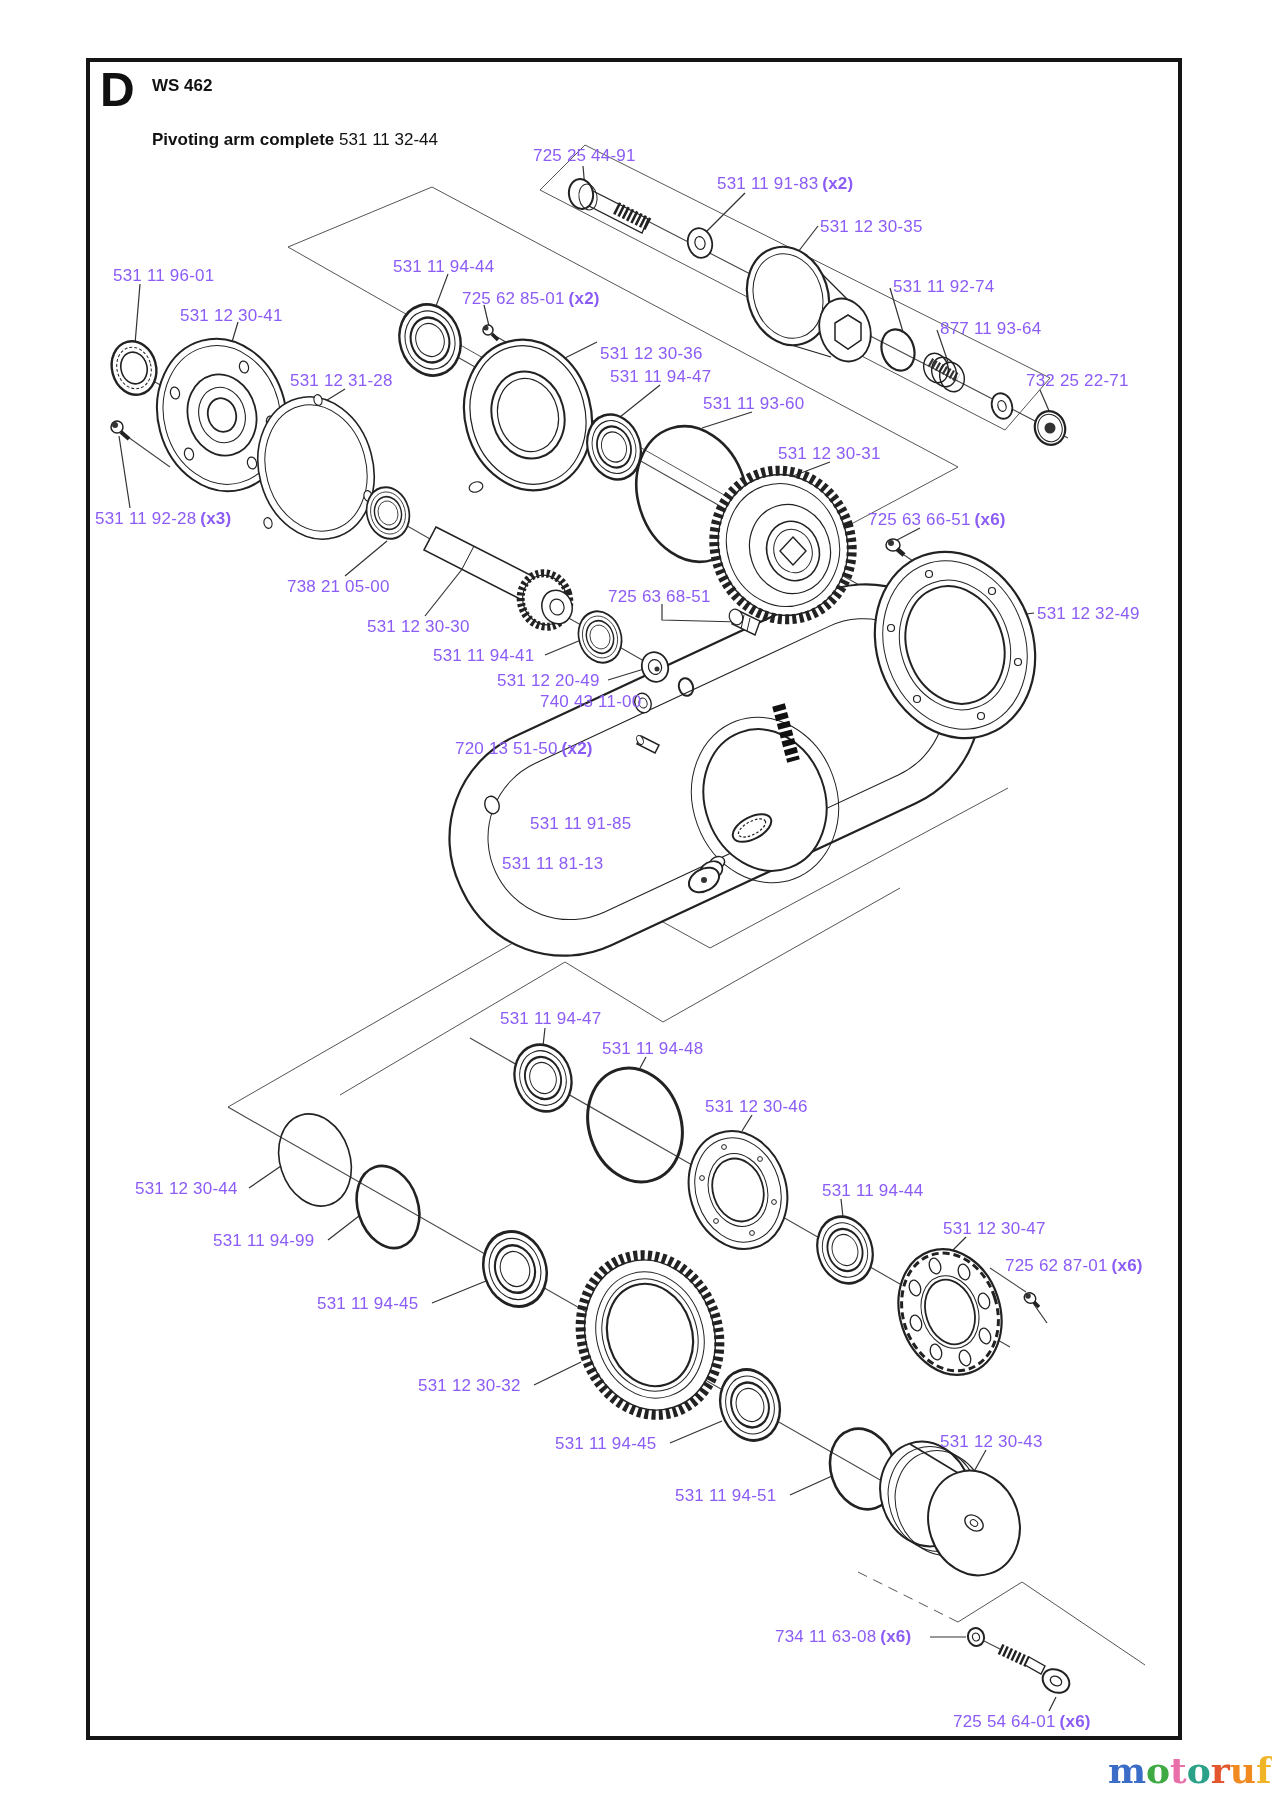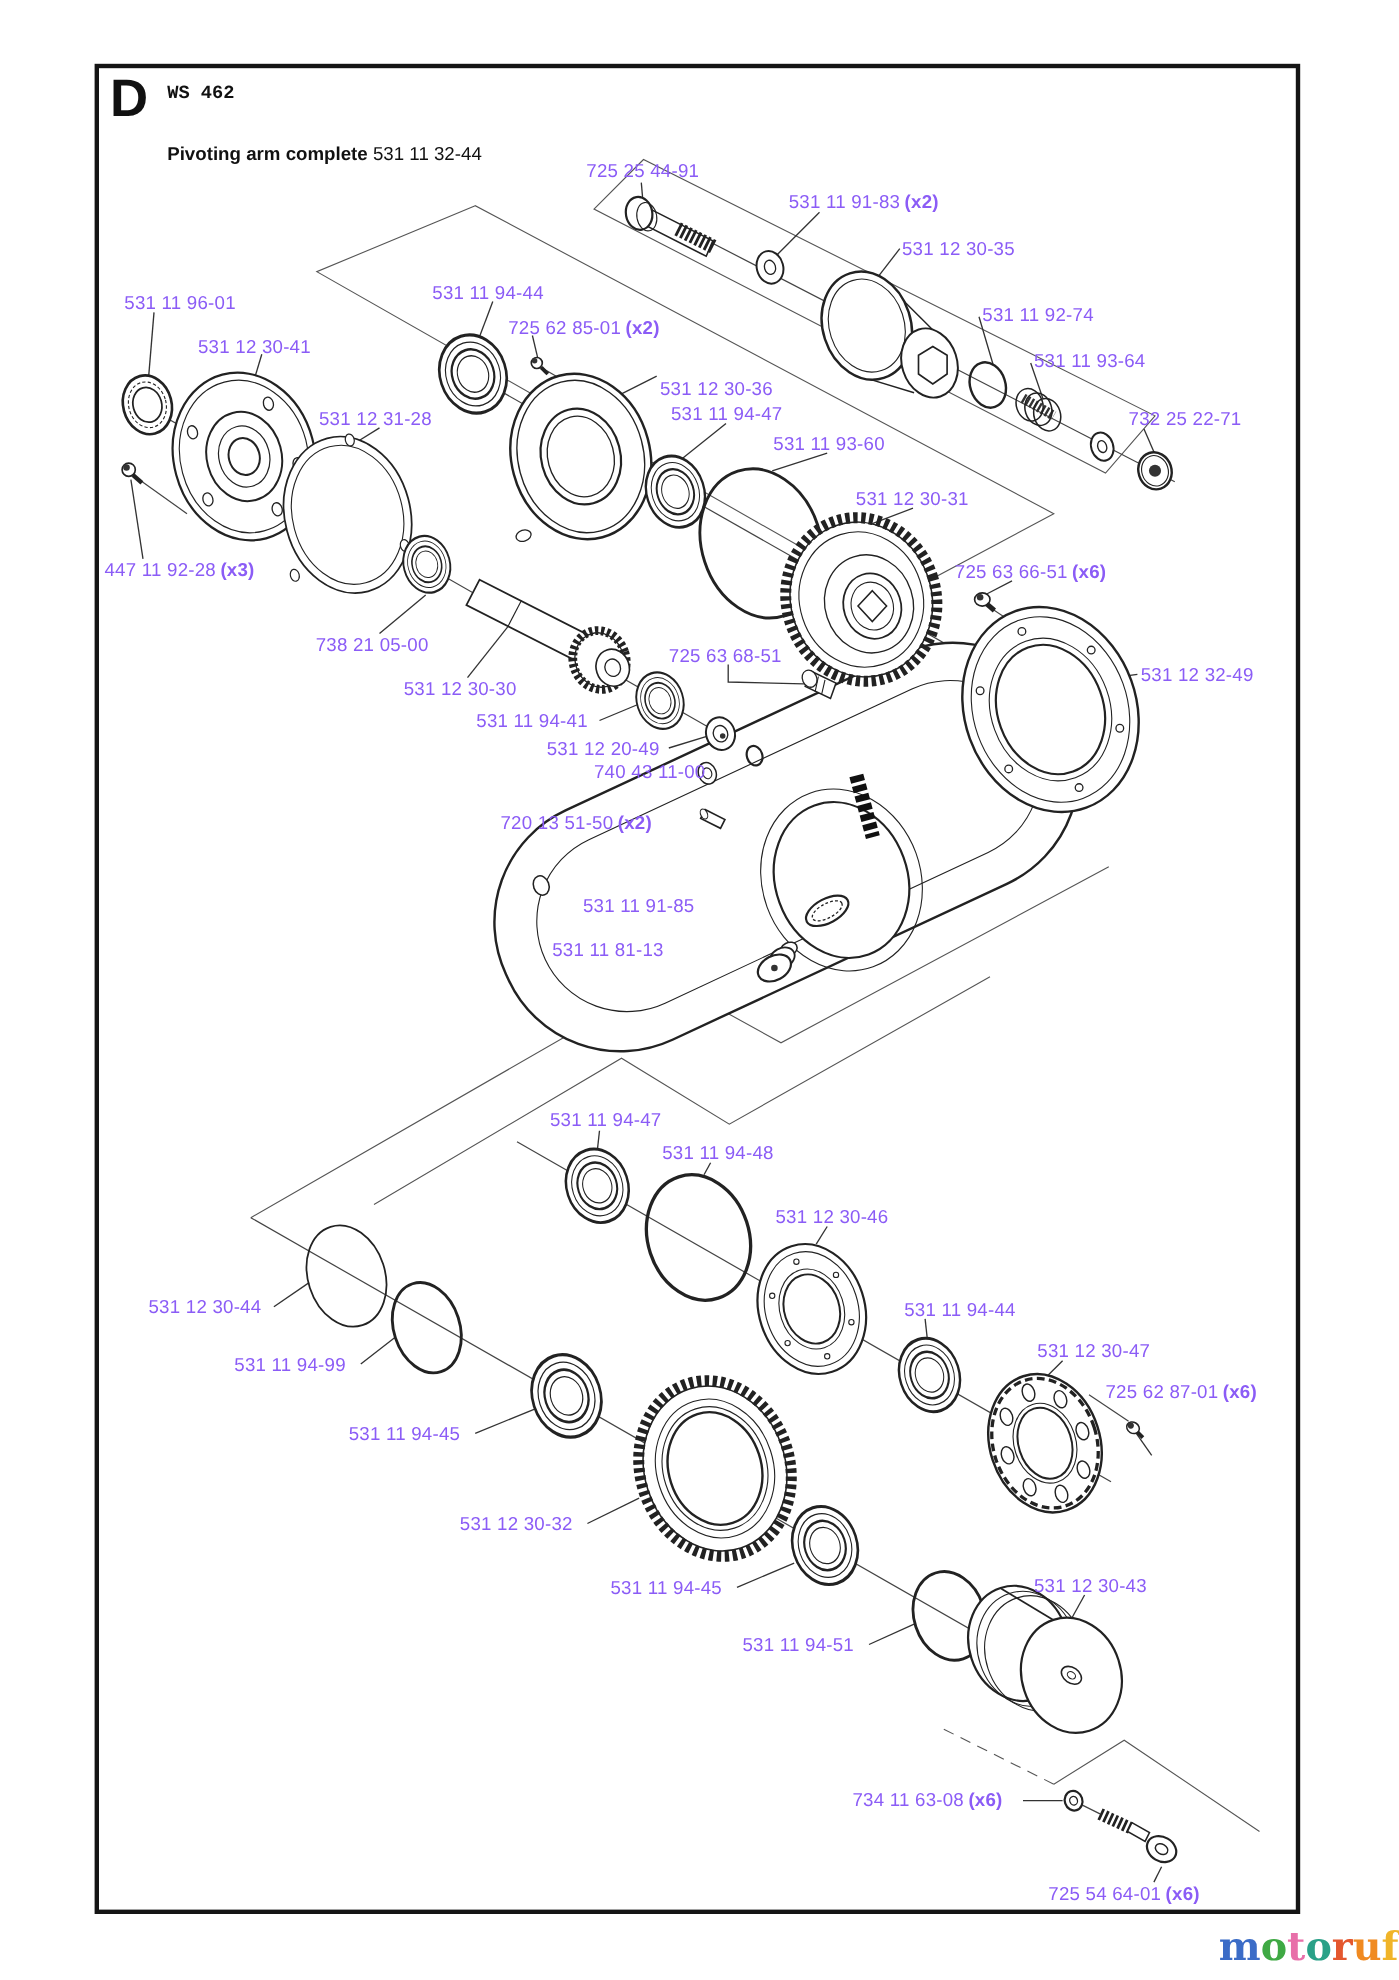--- a/index.html
+++ b/index.html
@@ -1,21 +1,21 @@
 <!DOCTYPE html>
 <html><head>
 <meta charset="utf-8">
 <style>
   html,body{margin:0;padding:0;background:#fff;}
   .page{position:relative;width:1272px;height:1800px;background:#fff;overflow:hidden;
         font-family:"Liberation Sans",sans-serif;color:#111;}
   .frame{position:absolute;left:86px;top:58px;width:1096px;height:1682px;
          border:4px solid #151515;box-sizing:border-box;}
   .hdr-letter{position:absolute;left:100px;top:66px;font-size:48px;font-weight:bold;line-height:1;}
-  .hdr-model{position:absolute;left:152px;top:76px;font-size:17px;font-weight:bold;font-family:Liberation Mono, monospace;}
+  .hdr-model{position:absolute;left:152px;top:76px;font-size:17px;font-weight:bold;}
   .hdr-title{position:absolute;left:152px;top:102px;font-size:17px;margin-top:28px;}
   .hdr-title b{font-weight:bold;}
   svg.art{position:absolute;left:0;top:0;}
   .pl{position:absolute;white-space:nowrap;font-size:17px;letter-spacing:0.2px;color:#8b5cf6;}
   .pl b{font-weight:bold;}
   .pl b:empty{display:none;}
   .pl b{margin-left:4px;text-align:right;}
   .watermark{position:absolute;left:1108px;top:1752px;font-family:"DejaVu Serif",serif;
              font-weight:bold;font-size:36px;line-height:1;}
   .watermark .wm-suffix{font-size:21px;font-weight:normal;}
@@ -300,33 +300,33 @@
         <ellipse cx="1056" cy="1681" rx="14" ry="11" transform="rotate(30 1056 1681)" fill="#fff" stroke="#222" stroke-width="2"></ellipse>
         <ellipse cx="1056" cy="1681" rx="6" ry="4.5" transform="rotate(30 1056 1681)" fill="none" stroke="#222" stroke-width="1.3"></ellipse>
       </g>
     </g>
   </svg>
 
   <div class="pl" style="left:533px;top:146px"><span>725 25 44-91</span></div>
   <div class="pl" style="left:717px;top:174px"><span>531 11 91-83</span><b class="q">(x2)</b></div>
   <div class="pl" style="left:820px;top:217px"><span>531 12 30-35</span></div>
   <div class="pl" style="left:893px;top:277px"><span>531 11 92-74</span></div>
-  <div class="pl" style="left:940px;top:319px"><span>531 11 93-64</span></div>
+  <div class="pl" style="left:940px;top:319px"><span>877 11 93-64</span></div>
   <div class="pl" style="left:1026px;top:371px"><span>732 25 22-71</span></div>
   <div class="pl" style="left:113px;top:266px"><span>531 11 96-01</span></div>
   <div class="pl" style="left:180px;top:306px"><span>531 12 30-41</span></div>
   <div class="pl" style="left:393px;top:257px"><span>531 11 94-44</span></div>
   <div class="pl" style="left:462px;top:289px"><span>725 62 85-01</span><b class="q">(x2)</b></div>
   <div class="pl" style="left:600px;top:344px"><span>531 12 30-36</span></div>
   <div class="pl" style="left:290px;top:371px"><span>531 12 31-28</span></div>
   <div class="pl" style="left:610px;top:367px"><span>531 11 94-47</span></div>
   <div class="pl" style="left:703px;top:394px"><span>531 11 93-60</span></div>
   <div class="pl" style="left:778px;top:444px"><span>531 12 30-31</span></div>
   <div class="pl" style="left:868px;top:510px"><span>725 63 66-51</span><b class="q">(x6)</b></div>
-  <div class="pl" style="left:95px;top:509px"><span>447 11 92-28</span><b class="q">(x3)</b></div>
+  <div class="pl" style="left:95px;top:509px"><span>531 11 92-28</span><b class="q">(x3)</b></div>
   <div class="pl" style="left:287px;top:577px"><span>738 21 05-00</span></div>
   <div class="pl" style="left:367px;top:617px"><span>531 12 30-30</span></div>
   <div class="pl" style="left:433px;top:646px"><span>531 11 94-41</span></div>
   <div class="pl" style="left:497px;top:671px"><span>531 12 20-49</span></div>
   <div class="pl" style="left:540px;top:692px"><span>740 43 11-00</span></div>
   <div class="pl" style="left:608px;top:587px"><span>725 63 68-51</span></div>
   <div class="pl" style="left:1037px;top:604px"><span>531 12 32-49</span></div>
   <div class="pl" style="left:455px;top:739px"><span>720 13 51-50</span><b class="q">(x2)</b></div>
   <div class="pl" style="left:530px;top:814px"><span>531 11 91-85</span></div>
   <div class="pl" style="left:502px;top:854px"><span>531 11 81-13</span></div>

